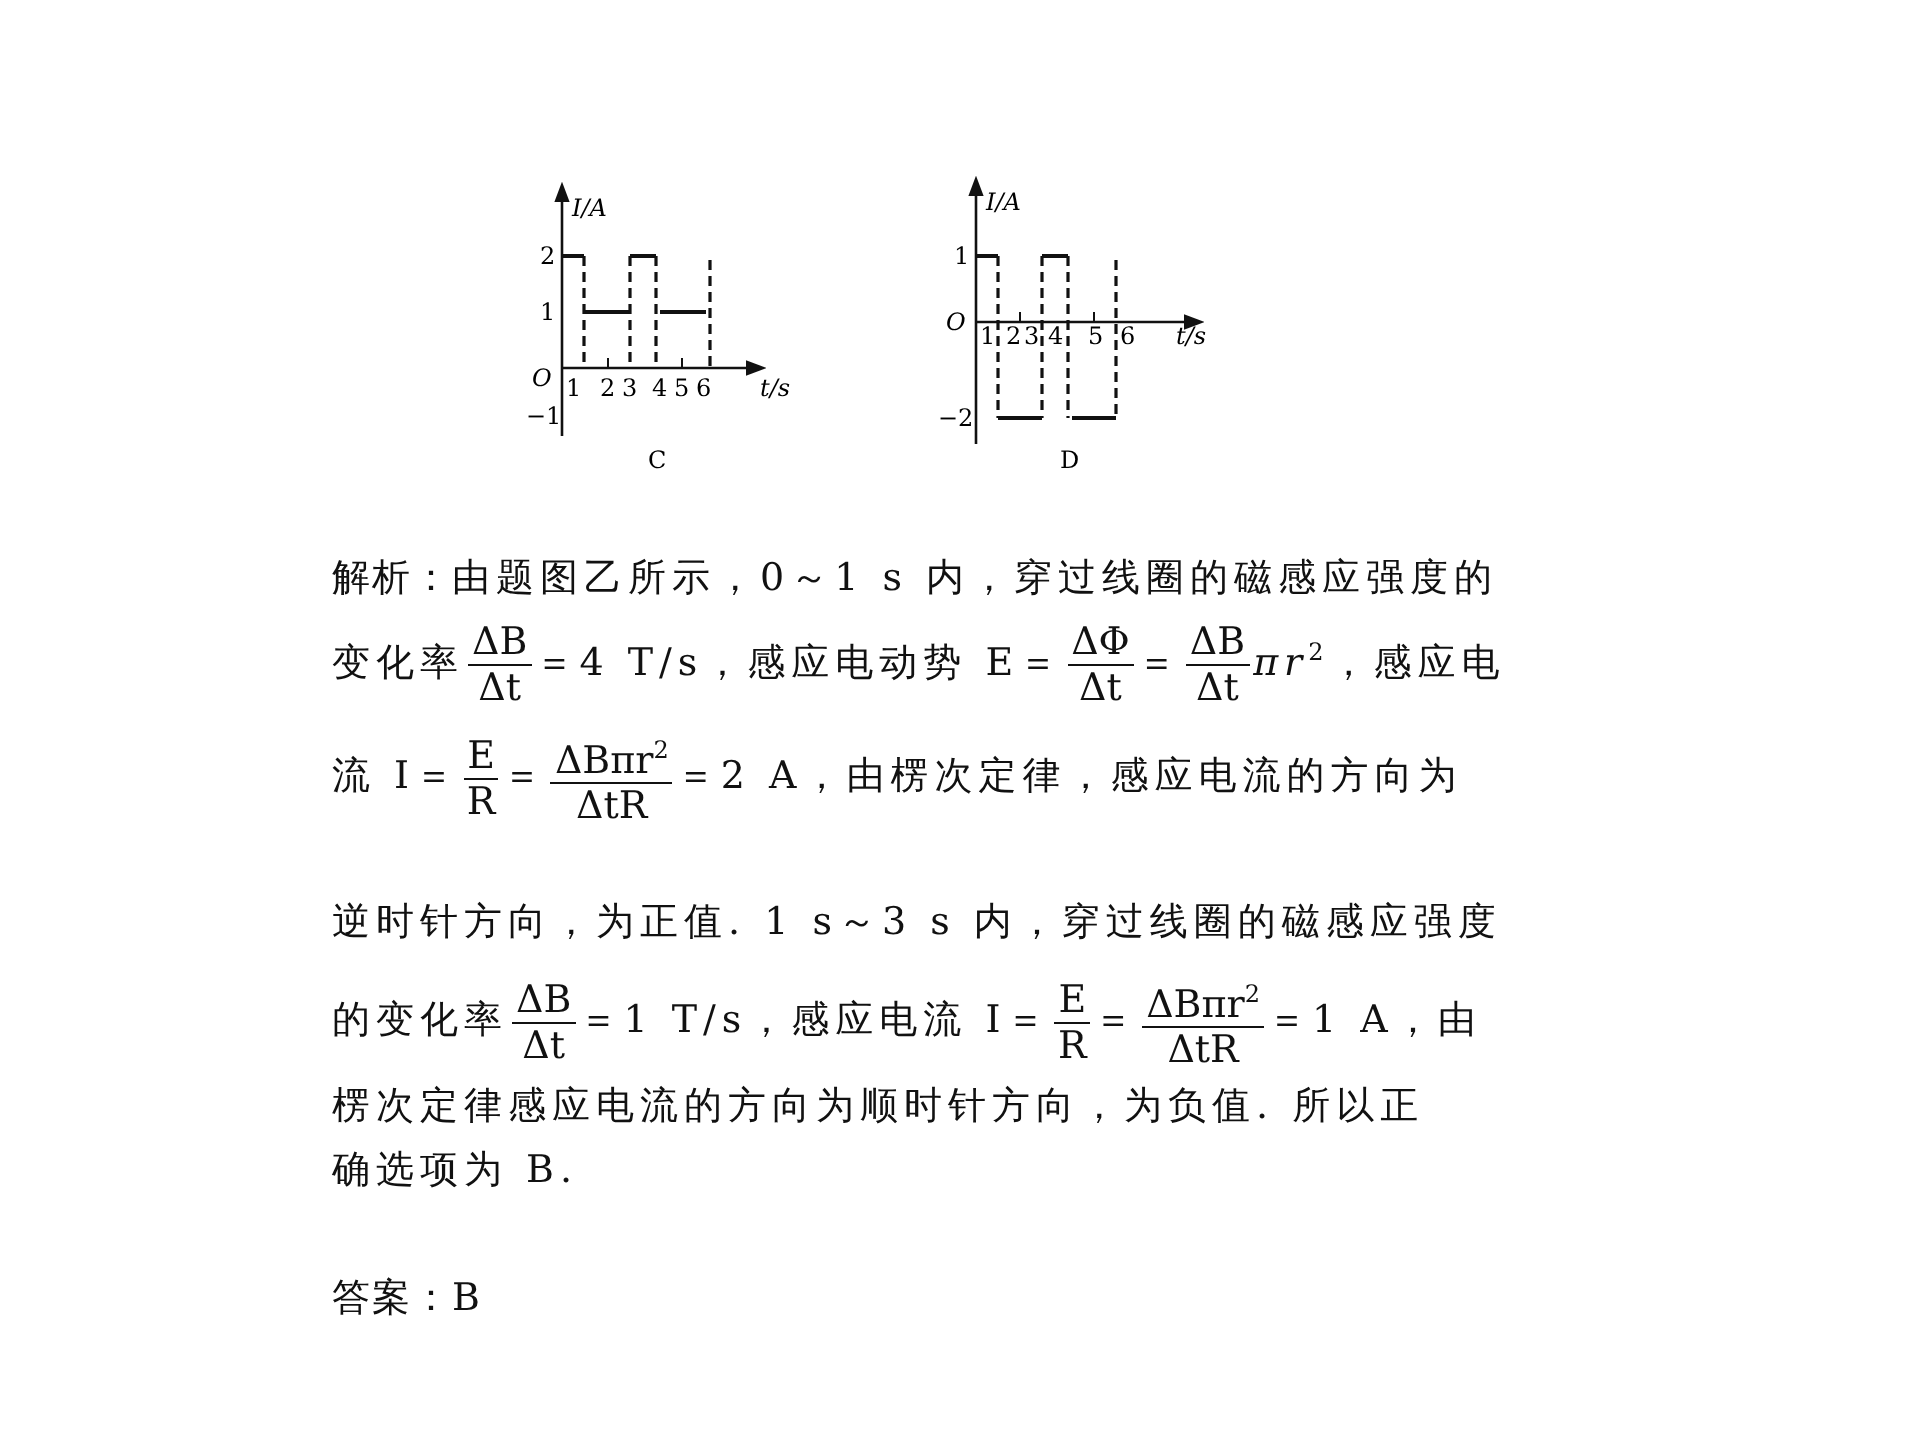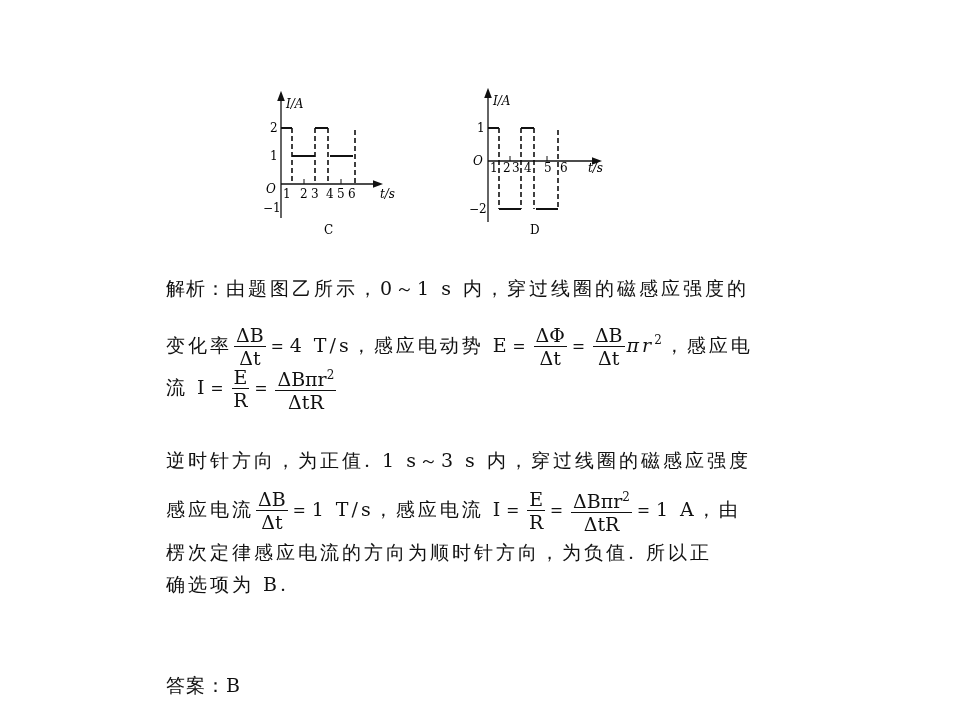--- a/index.html
+++ b/index.html
@@ -98,35 +98,35 @@
     <text x="588" y="172" font-size="12" font-style="italic" font-family="DejaVu Serif, serif">t/s</text>
     <text x="530" y="234" font-size="12" font-family="DejaVu Serif, serif">D</text>
   </svg>
 </div>
 
 <div class="text-block">
   <div class="line" style="top:0;">
     <span class="bold">解析</span><span class="bold">：</span><span>由题图乙所示，0～1 s 内，穿过线圈的磁感应强度的</span>
   </div>
 
-  <div class="line" style="top:48px;">
+  <div class="line" style="top:34px;">
     <span>变化率</span><span class="frac"><span class="num">ΔB</span><span class="den">Δt</span></span><span>＝4 T/s，感应电动势</span>
     <span>E＝</span><span class="frac"><span class="num">ΔΦ</span><span class="den">Δt</span></span><span>＝</span><span class="frac"><span class="num">ΔB</span><span class="den">Δt</span></span><span class="it">πr</span><sup>2</sup><span>，感应电</span>
   </div>
 
   <div class="line" style="top:88px;">
-    <span>流</span> <span>I＝</span><span class="frac"><span class="num">E</span><span class="den">R</span></span><span>＝</span><span class="frac"><span class="num"><span>ΔBπr</span><sup>2</sup></span><span class="den">ΔtR</span></span>
+    <span>流</span> <span>I＝</span><span class="frac"><span class="num">E</span><span class="den">R</span></span><span>＝</span><span class="frac"><span class="num"><span>ΔBπr</span><sup>2</sup></span><span class="den">ΔtR</span></span><span>＝2 A，由楞次定律，感应电流的方向为</span>
   </div>
 
   <div class="line" style="top:172px;">逆时针方向，为正值. 1 s～3 s 内，穿过线圈的磁感应强度</div>
 
   <div class="line" style="top:210px;">
-    <span>感应电流</span><span class="frac"><span class="num">ΔB</span><span class="den">Δt</span></span><span>＝1 T/s，感应电流</span>
+    <span>的变化率</span><span class="frac"><span class="num">ΔB</span><span class="den">Δt</span></span><span>＝1 T/s，感应电流</span>
     <span>I＝</span><span class="frac"><span class="num">E</span><span class="den">R</span></span><span>＝</span><span class="frac"><span class="num"><span>ΔBπr</span><sup>2</sup></span><span class="den">ΔtR</span></span><span>＝1 A，由</span>
   </div>
 
   <div class="line" style="top:264px;">楞次定律感应电流的方向为顺时针方向，为负值. 所以正</div>
   <div class="line" style="top:296px;">确选项为 B.</div>
 
-  <div class="line" style="top:360px;margin-top:37px;">
+  <div class="line" style="top:360px;">
     <span class="bold">答案</span><span class="bold">：</span><span>B</span>
   </div>
 </div>
 
 </body></html>

